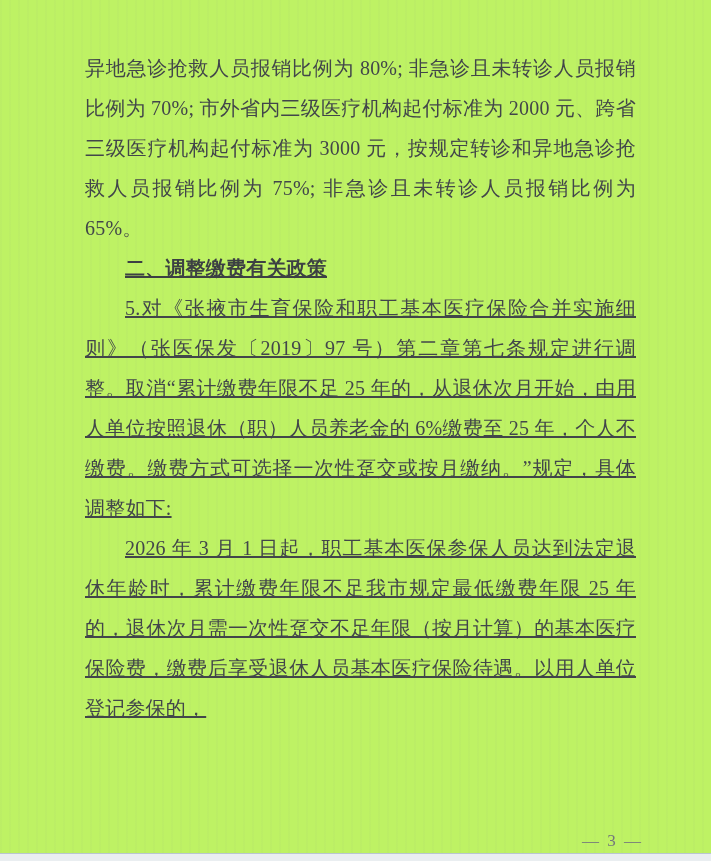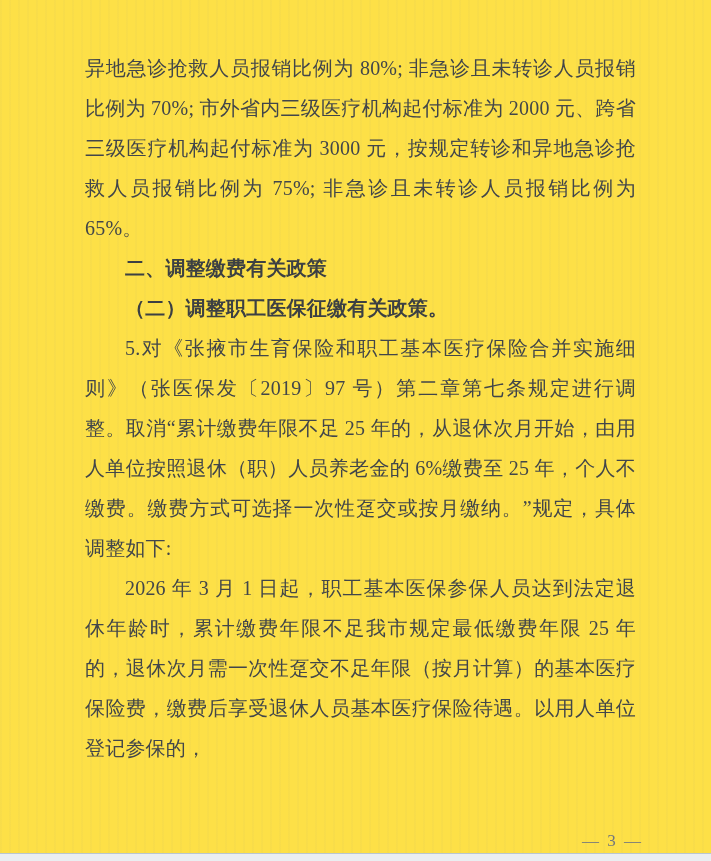--- a/index.html
+++ b/index.html
@@ -4,21 +4,21 @@
 <style>
   html, body {
     margin: 0;
     padding: 0;
     background: #ffffff;
   }
   .page {
     position: relative;
     width: 711px;
     height: 861px;
-    background: #fde047;
+    background: #bef264;
     overflow: hidden;
     font-family: "Liberation Serif", "DejaVu Serif", serif;
     color: #42464a;
     box-sizing: border-box;
   }
   
   .page::before {
     content: "";
     position: absolute;
     inset: 0;
@@ -50,20 +50,21 @@
     line-height: 40px;
     text-align: justify;
     letter-spacing: 0.2px;
   }
   .content p {
     margin: 0;
     padding: 0;
   }
   .indent {
     text-indent: 2em;
+    text-decoration: underline;
   }
   .heading {
     font-weight: bold;
     color: #3c4043;
   }
   .lead-bold {
     font-weight: bold;
     color: #3c4043;
   }
   .page-number {
@@ -80,21 +81,20 @@
 
 <div class="page">
 
   <div class="content">
 
     <p class="body">异地急诊抢救人员报销比例为 80%; 非急诊且未转诊人员报销比例为 70%; 市外省内三级医疗机构起付标准为 2000 元、跨省三级医疗机构起付标准为 3000 元，按规定转诊和异地急诊抢救人员报销比例为 75%; 非急诊且未转诊人员报销比例为 65%。</p>
 
     <p class="heading indent">二、调整缴费有关政策</p>
 
 
-    <p class="heading indent">（二）调整职工医保征缴有关政策。</p>
 
     <p class="body indent">5.对《张掖市生育保险和职工基本医疗保险合并实施细则》（张医保发〔2019〕97 号）第二章第七条规定进行调整。取消“累计缴费年限不足 25 年的，从退休次月开始，由用人单位按照退休（职）人员养老金的 6%缴费至 25 年，个人不缴费。缴费方式可选择一次性趸交或按月缴纳。”规定，具体调整如下:</p>
 
     <p class="body indent">2026 年 3 月 1 日起，职工基本医保参保人员达到法定退休年龄时，累计缴费年限不足我市规定最低缴费年限 25 年的，退休次月需一次性趸交不足年限（按月计算）的基本医疗保险费，缴费后享受退休人员基本医疗保险待遇。以用人单位登记参保的，</p>
 
   </div>
 
   <div class="page-number">— 3 —</div>
 
   <div class="page-bottom-edge"></div>

